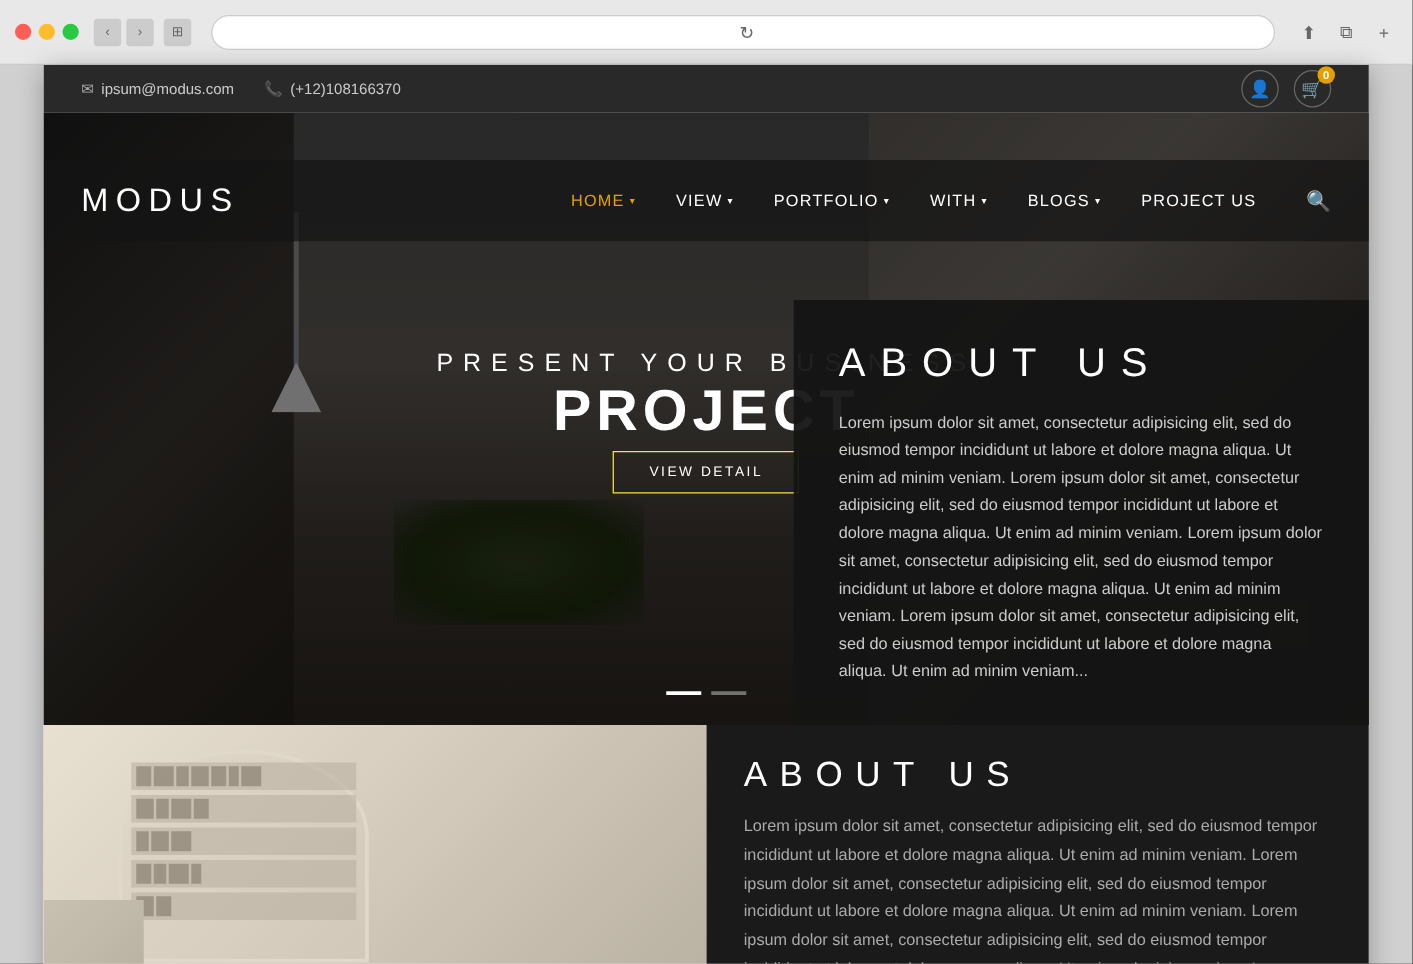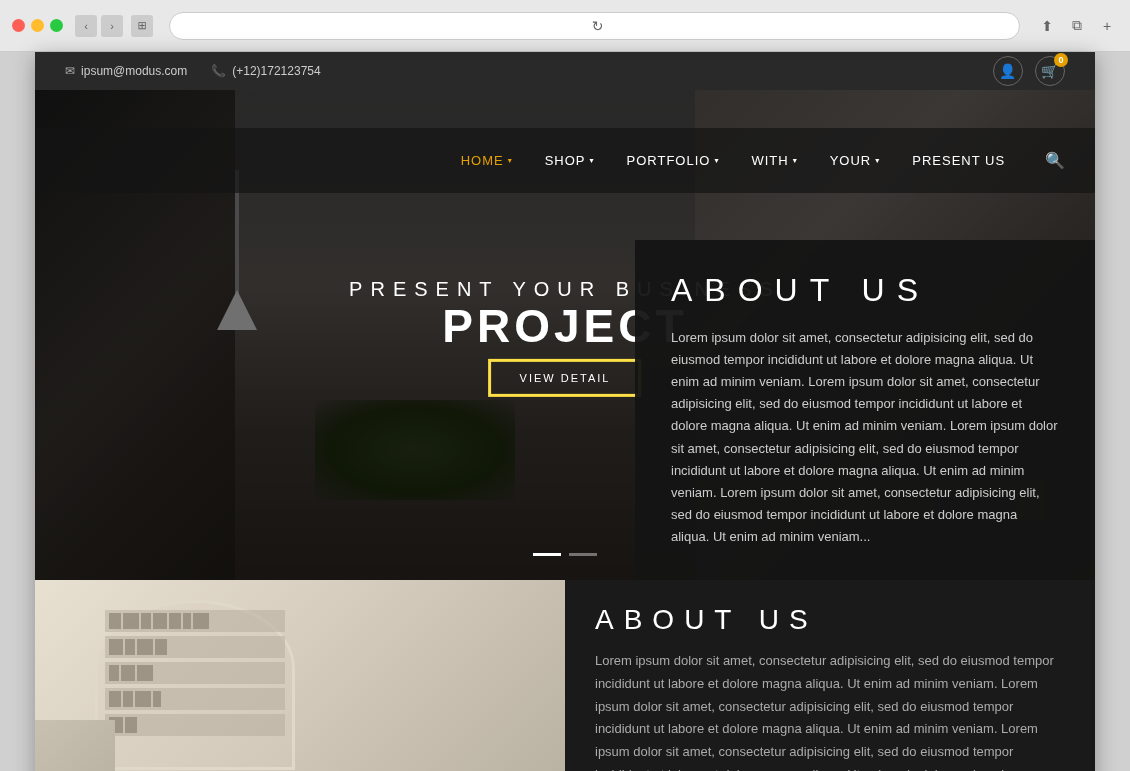--- a/index.html
+++ b/index.html
@@ -300,21 +300,21 @@
       font-size: 46px;
       font-weight: 900;
       text-transform: uppercase;
       letter-spacing: 4px;
       line-height: 1;
     }
     .hero-cta {
       display: inline-block;
       margin-top: 10px;
       padding: 10px 28px;
-      border: 3px solid #fde047;
+      border: 1px solid #fde047;
       color: #fff;
       font-size: 11px;
       letter-spacing: 2px;
       text-transform: uppercase;
       cursor: pointer;
       background: transparent;
     }
 
     
     .slide-indicators {
@@ -469,21 +469,21 @@
 <div class="website">
 
   <div class="top-bar">
     <div class="top-bar-left">
       <div class="top-bar-item">
         <span class="top-bar-icon">✉</span>
         <span>ipsum@modus.com</span>
       </div>
       <div class="top-bar-item">
         <span class="top-bar-icon">📞</span>
-        <span>(+12)172123754</span>
+        <span>(+12)108166370</span>
       </div>
     </div>
     <div class="top-bar-right">
       <div class="user-icon-btn">👤</div>
       <div class="cart-icon-btn">
         🛒
         <div class="cart-badge">0</div>
       </div>
     </div>
   </div>
@@ -493,43 +493,44 @@
     <div class="room-left"></div>
     <div class="room-center"></div>
     <div class="room-right"></div>
     <div class="room-plants"></div>
     <div class="room-table"></div>
     <div class="room-chair"></div>
     <div class="room-lamp"></div>
     <div class="hero-overlay"></div>
 
     <div class="main-nav">
+      <div class="logo">MODUS</div>
       <div class="nav-items">
         <div class="nav-item active">
           <span style="color: rgb(229, 160, 0);">HOME</span>
           <span class="nav-arrow" style="color: rgb(229, 160, 0);">▾</span>
         </div>
         <div class="nav-item">
-          <span>SHOP</span>
+          <span>VIEW</span>
           <span class="nav-arrow">▾</span>
         </div>
         <div class="nav-item">
           <span>PORTFOLIO</span>
           <span class="nav-arrow">▾</span>
         </div>
         <div class="nav-item">
           <span>WITH</span>
           <span class="nav-arrow">▾</span>
         </div>
         <div class="nav-item">
-          <span>YOUR</span>
+          <span>BLOGS</span>
           <span class="nav-arrow">▾</span>
         </div>
         <div class="nav-item">
-          <span>PRESENT US</span>
+          <span>PROJECT US</span>
         </div>
         <div class="nav-search-icon">🔍</div>
       </div>
     </div>
 
     <div class="hero-content">
       <div class="hero-subtitle">PRESENT YOUR BUSINESS</div>
       <div class="hero-title-main">PROJECT</div>
       <button class="hero-cta">VIEW DETAIL</button>
     </div>

